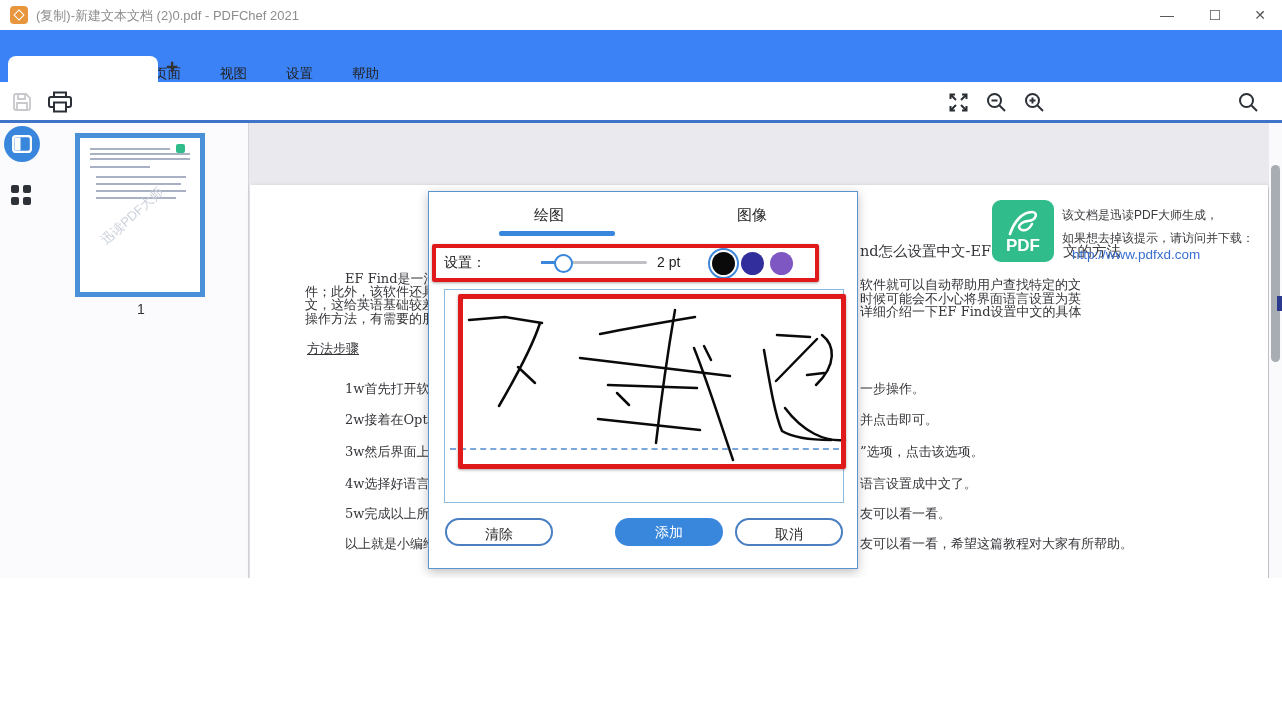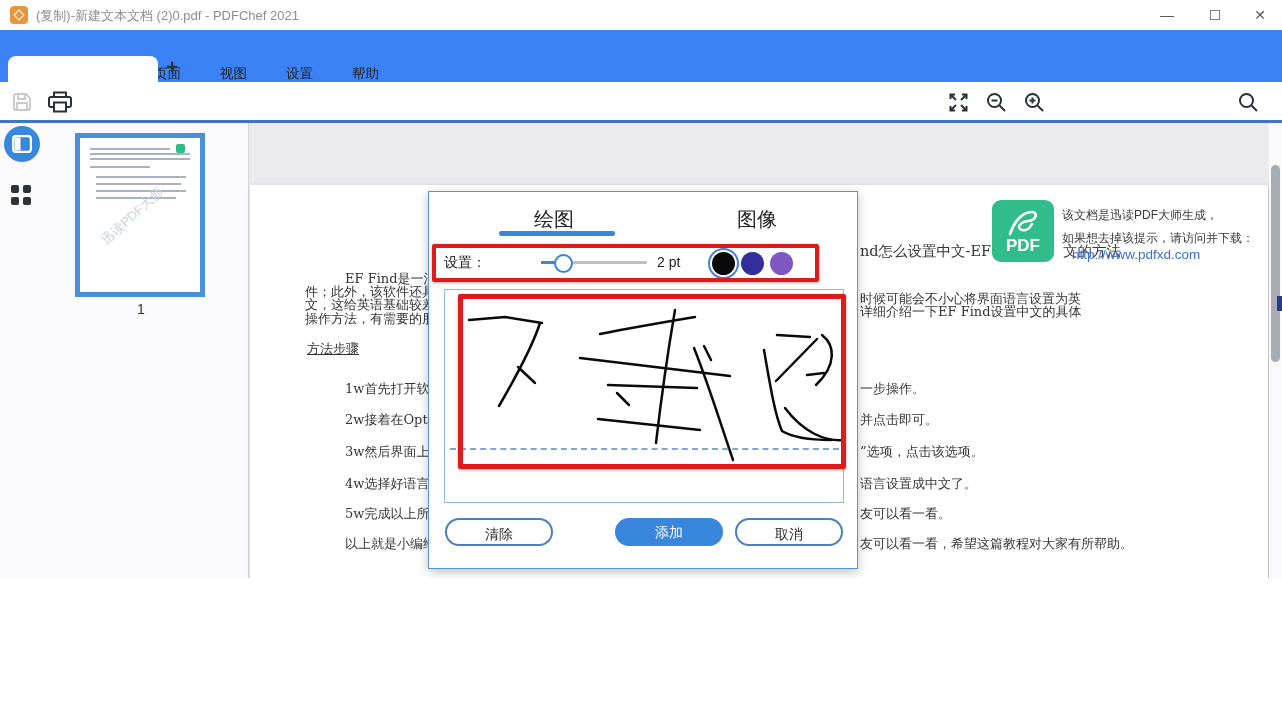--- a/index.html
+++ b/index.html
@@ -54,21 +54,21 @@
   .scrollthumb{left:1271px;top:165px;width:9px;height:197px;background:#a8adb3;border-radius:5px;}
   .scrollmark{left:1277px;top:296px;width:5px;height:15px;background:#2b3a8f;}
   .bottombar{left:0;top:714px;width:1282px;height:8px;background:#181a21;}
   
   .badge{position:absolute;left:742px;top:15px;width:62px;height:62px;background:#31bc8b;border-radius:9px;}
   .badge .pdf{position:absolute;left:0;width:62px;top:36px;text-align:center;color:#fff;font-size:17px;font-weight:bold;}
   .noticeline{position:absolute;left:812px;font-size:12px;color:#3a3a3e;white-space:nowrap;}
   .link{position:absolute;left:822px;top:62px;font-size:13.5px;color:#3a6fd0;white-space:nowrap;}
   
   .dialog{left:428px;top:191px;width:428px;height:376px;background:#fff;border:1px solid #5b94cf;box-shadow:0 3px 10px rgba(0,0,0,0.25);}
-  .dlgtab{position:absolute;top:14px;font-size:20px;color:#222;text-align:right;}
+  .dlgtab{position:absolute;top:14px;font-size:15px;color:#222;text-align:right;}
   .dlgtab-underline{position:absolute;left:70px;top:39px;width:116px;height:5px;background:#3987dd;border-radius:2px;}
   .redbox{position:absolute;border:4px solid #e01a1a;border-radius:2px;box-shadow:0 1px 3px rgba(0,0,0,0.35);pointer-events:none;}
   .settingslabel{position:absolute;left:15px;top:62px;font-size:14px;color:#222;}
   .slidertrack{position:absolute;left:112px;top:69px;width:106px;height:3px;background:#bfbfc4;border-radius:2px;}
   .sliderfill{position:absolute;left:112px;top:69px;width:21px;height:3px;background:#3987dd;}
   .sliderthumb{position:absolute;left:125px;top:62px;width:15px;height:15px;background:#fff;border:2.5px solid #3987dd;border-radius:50%;}
   .strokeval{position:absolute;left:228px;top:62px;font-size:14px;color:#222;font-family:Liberation Sans, sans-serif;}
   .swatch{position:absolute;top:60px;width:23px;height:23px;border-radius:50%;}
   .swatch.sel{outline:2px solid #3d86d8;outline-offset:2px;}
   .canvas{position:absolute;left:15px;top:97px;width:398px;height:212px;background:#fff;border:1px solid #8fb8e0;}
@@ -250,20 +250,21 @@
       <span class="abs doctext" style="left:95px;top:195px;">1w首先打开软件</span>
       <span class="abs doctext" style="left:95px;top:226px;">2w接着在Optio</span>
       <span class="abs doctext" style="left:95px;top:258px;">3w然后界面上就</span>
       <span class="abs doctext" style="left:95px;top:290px;">4w选择好语言后</span>
       <span class="abs doctext" style="left:95px;top:320px;">5w完成以上所有</span>
       <span class="abs doctext" style="left:95px;top:350px;">以上就是小编给</span>
     </div>
 
     <div class="abs" style="left:608px;top:0;width:410px;height:527px;overflow:hidden;">
       <span class="abs doctext" style="left:2px;top:57px;font-size:14.5px;">nd怎么设置中文-EF Fi</span>
+      <span class="abs doctext" style="left:2px;top:91px;">软件就可以自动帮助用户查找特定的文</span>
       <span class="abs doctext" style="left:2px;top:105px;">时候可能会不小心将界面语言设置为英</span>
       <span class="abs doctext" style="left:2px;top:118px;">详细介绍一下EF Find设置中文的具体</span>
       <span class="abs doctext" style="left:2px;top:195px;">一步操作。</span>
       <span class="abs doctext" style="left:2px;top:226px;">并点击即可。</span>
       <span class="abs doctext" style="left:2px;top:258px;">”选项，点击该选项。</span>
       <span class="abs doctext" style="left:2px;top:290px;">语言设置成中文了。</span>
       <span class="abs doctext" style="left:2px;top:320px;">友可以看一看。</span>
       <span class="abs doctext" style="left:2px;top:350px;">友可以看一看，希望这篇教程对大家有所帮助。</span>
     </div>
 

